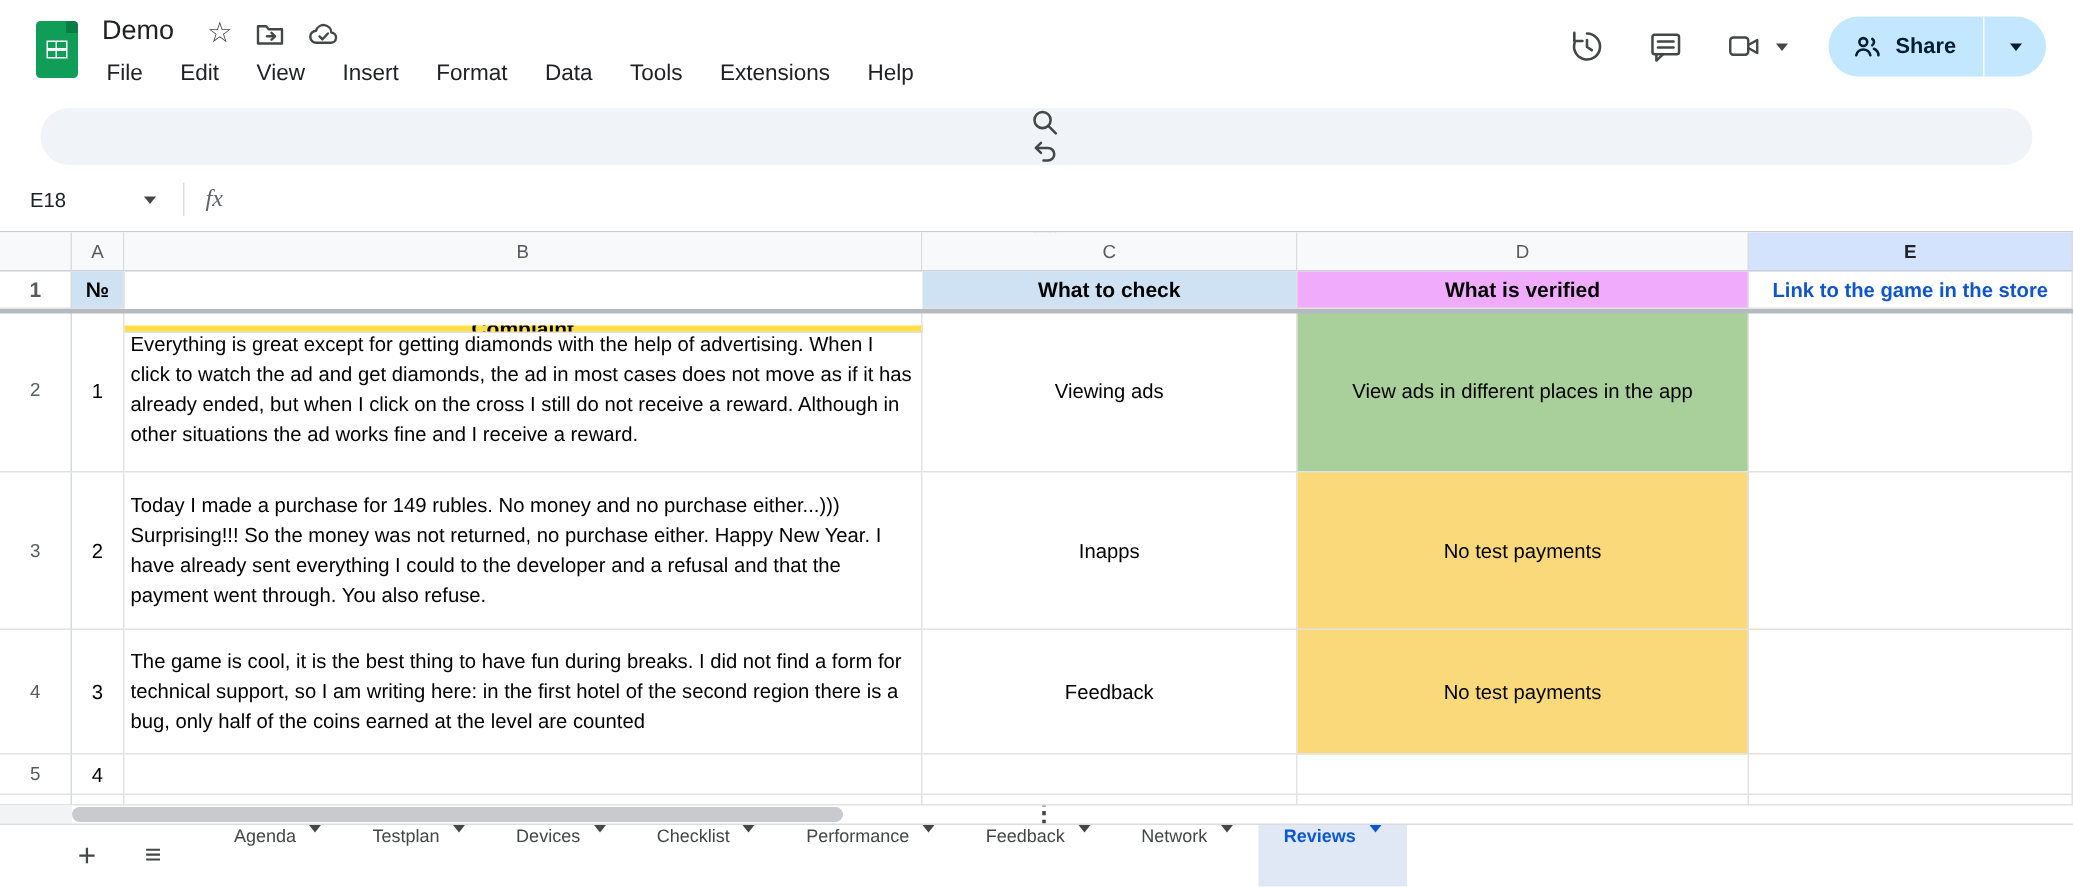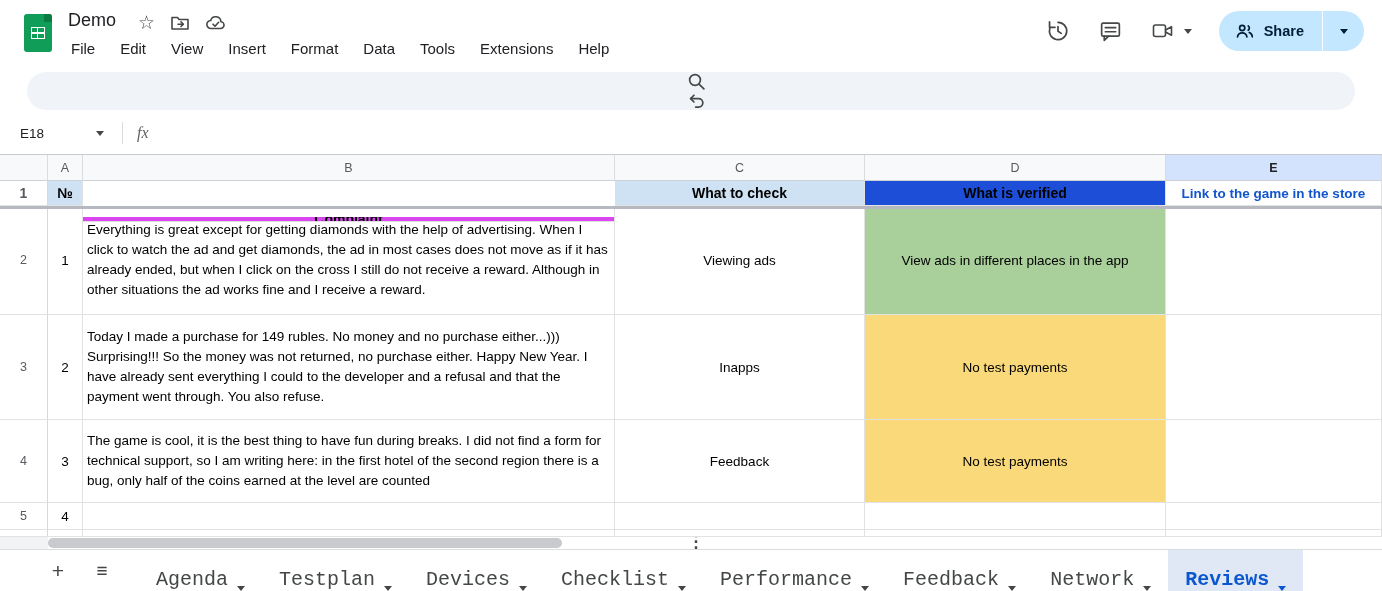--- a/index.html
+++ b/index.html
@@ -71,21 +71,21 @@
   .hscroll { position:absolute; top:537px; left:0; width:1382px; height:12px; }
   .hscroll .corner { position:absolute; left:0; top:0; width:48px; height:12px; background:#f1f3f4; }
   .hscroll .thumb { position:absolute; left:48px; top:1px; width:514px; height:10px; background:#c8cace; border-radius:5px; }
 
   
   .tabstrip { position:absolute; top:549px; left:0; width:1382px; height:42px; background:#fff; border-top:1px solid #dadce0; display:flex; align-items:center; }
   .tabbtn { width:34px; height:34px; display:flex; align-items:center; justify-content:center; font-size:21px; color:#444746; }
   .tabbtn.plus { margin-left:41px; }
   .tabbtn.allsheets { margin-left:10px; font-size:19px; }
   .sheettabs { display:flex; height:100%; margin-left:20px; }
-  .stab { display:flex; align-items:flex-end; gap:9px; padding:0 17px; font-size:20px; color:#434746; height:100%;font-family:Liberation Mono, monospace; }
+  .stab { display:flex; align-items:flex-start; gap:9px; padding:0 17px; font-size:12px; color:#434746; height:100%; }
   .stab.active { font-weight:bold; }
   .stab.active .lbl { color:#0b57d0; }
   .stab.active .dd { border-top-color:#0b57d0; }
 </style>
 </head>
 <body>
 
 <div class="topbar">
   <div class="logo">
       <div class="fold"></div>
@@ -302,23 +302,23 @@
     <div class="cell ca">A</div>
     <div class="cell cb">B</div>
     <div class="cell cc">C</div>
     <div class="cell cd">D</div>
     <div class="cell ce sel" style="background-color: rgb(211, 227, 253);">E</div>
   </div>
 
   <div class="grow hdrrow" style="height:25px">
     <div class="cell gut">1</div>
     <div class="cell ca" style="background-color: rgb(207, 226, 243);">№</div>
-    <div class="cell cb" style="justify-content: center; background-color: #d946ef; margin-top: 36px;">Complaint</div>
+    <div class="cell cb" style="justify-content: center; background-color: #fde047; margin-top: 36px;">Complaint</div>
     <div class="cell cc" style="background-color: rgb(207, 226, 243);">What to check</div>
-    <div class="cell cd" style="background-color: #1d4ed8;">What is verified</div>
+    <div class="cell cd" style="background-color: #f0abfc;">What is verified</div>
     <div class="cell ce">
         <span class="link" style="color: rgb(17, 85, 204);">Link to the game in the store</span>
       </div>
   </div>
 
   <div class="grow" style="height:109px">
     <div class="cell gut">2</div>
     <div class="cell ca">1</div>
     <div class="cell cb">Everything is great except for getting diamonds with the help of advertising. When I click to watch the ad and get diamonds, the ad in most cases does not move as if it has already ended, but when I click on the cross I still do not receive a reward. Although in other situations the ad works fine and I receive a reward.</div>
     <div class="cell cc">Viewing ads</div>

